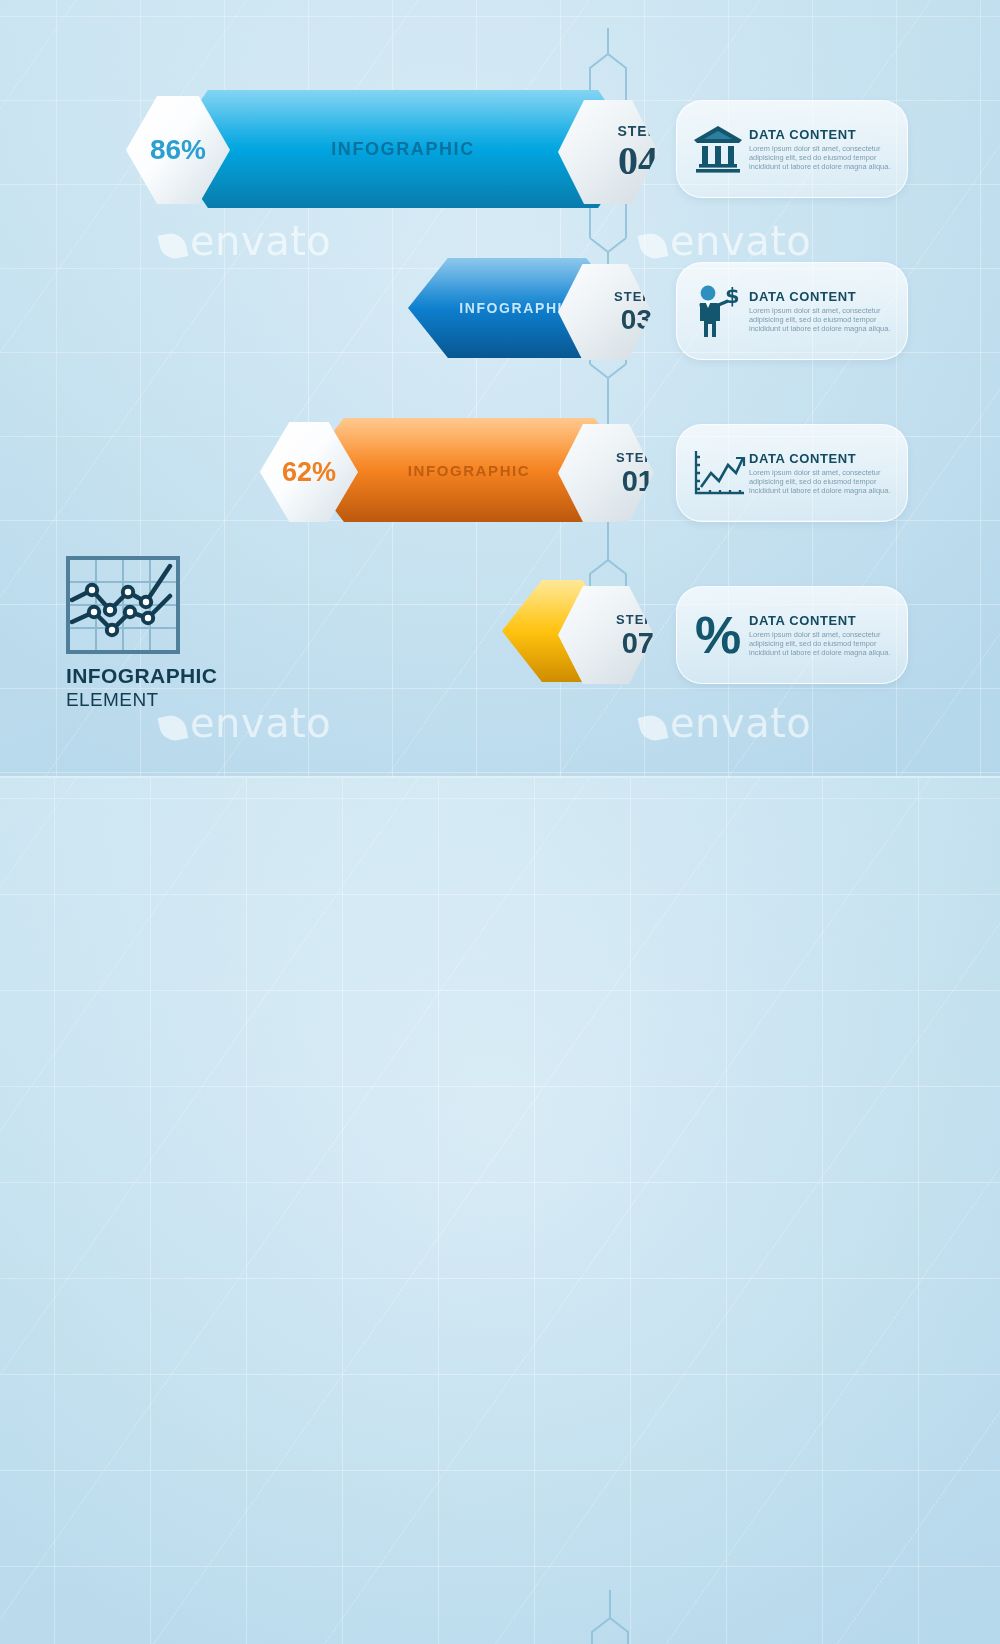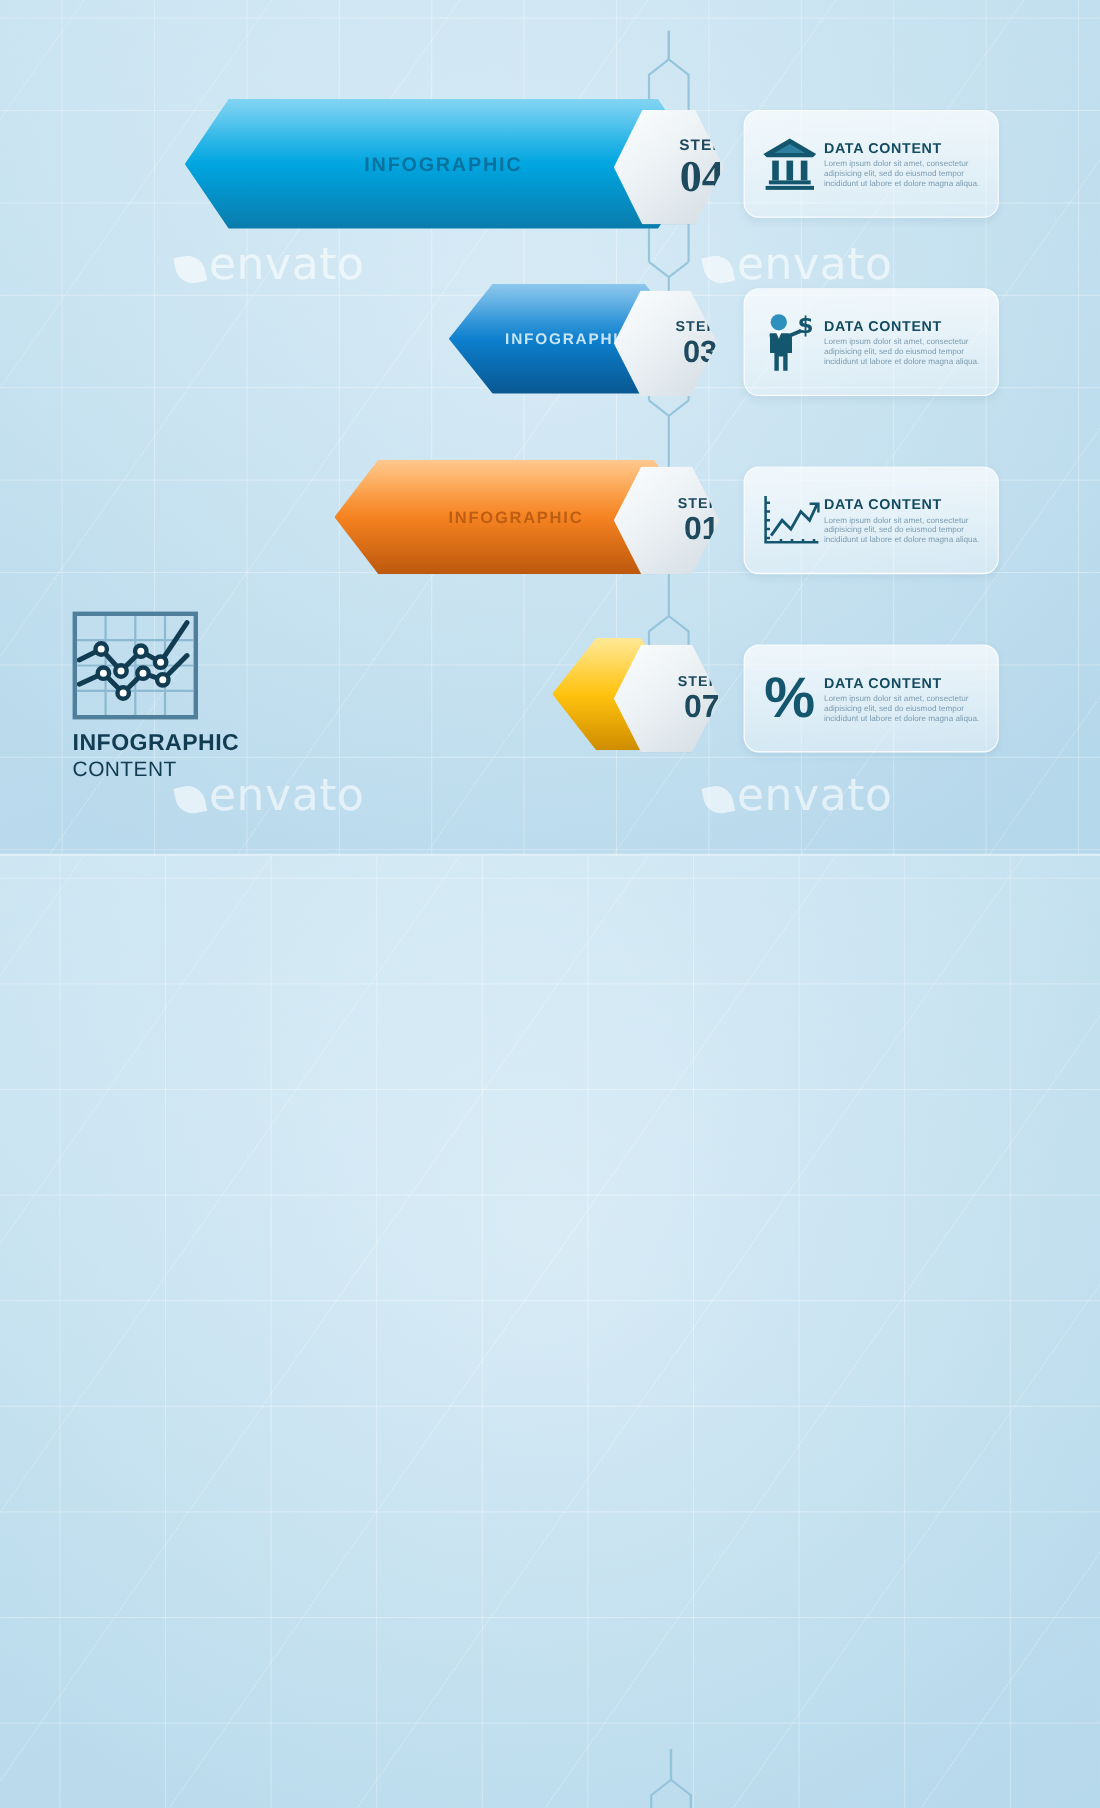--- a/index.html
+++ b/index.html
@@ -69,21 +69,21 @@
     align-items:flex-end; justify-content:center;
     background:linear-gradient(140deg,#fdfefe 0%,#eef3f6 40%,#d4dde3 100%);
     clip-path:polygon(26% 0, 74% 0, 100% 50%, 74% 100%, 26% 100%, 0 50%);
     box-shadow:0 6px 12px rgba(40,90,120,.20); color:#1d4a5e; }
   .stephex .slabel { font-weight:700; letter-spacing:1px; line-height:1; }
   .stephex .snum { font-weight:700; line-height:1; }
 
   
   .infopanel { position:absolute; display:flex; align-items:center;
     background:linear-gradient(to bottom, rgba(255,255,255,.72), rgba(255,255,255,.34));
-    border:1px solid rgba(255,255,255,.85); border-radius:14px;
+    border:1px solid rgba(255,255,255,.85); border-radius:26px;
     box-shadow:0 3px 7px rgba(70,120,150,.10); }
   .infopanel .ico { flex:0 0 auto; display:flex; align-items:center; justify-content:center;
     color:#14566e; }
   .infopanel .txt { flex:1 1 auto; }
   .infopanel .head { color:#134b60; font-weight:700; letter-spacing:.6px; }
   .infopanel .body { color:#7c9cb0; line-height:1.22; }
 
   
   .brand { position:absolute; }
   .brand .logobox { border:solid #4f7f9b; background:transparent; position:relative; }
@@ -122,20 +122,24 @@
   <div class="wm" style="left:160px;top:218px;"><span class="leaf"></span><span>envato</span></div>
   <div class="wm" style="left:640px;top:218px;"><span class="leaf"></span><span>envato</span></div>
   <div class="wm" style="left:160px;top:700px;"><span class="leaf"></span><span>envato</span></div>
   <div class="wm" style="left:640px;top:700px;"><span class="leaf"></span><span>envato</span></div>
 
   <div class="row" style="left:68px;top:90px;width:600px;height:120px;">
     <div class="hexbar" style="left:100px;width:470px;height:118px;background:linear-gradient(to bottom,#29b6ea 0%,#00a5e0 52%,#0a93cc 100%);">
         <div class="glossy"></div>
       </div>
     <div class="barlabel" style="left:100px;width:470px;height:118px;font-size:18px;color:rgba(15,95,135,.75);">INFOGRAPHIC</div>
+    <div class="pcthex" style="left:58px;top:6px;width:104px;height:108px;font-size:28px;color:#2a9fd0;">
+        <div class="pshade"></div>
+        <span>86%</span>
+      </div>
     <div class="stephex" style="left:490px;top:10px;width:100px;height:104px;">
       <div class="slabel" style="font-size:14px;">STEP</div>
       <div class="snum" style="font-size:40px;margin-top:3px;font-family:Liberation Serif, serif;">04</div>
     </div>
   </div>
 
   <div class="row" style="left:320px;top:258px;width:350px;height:104px;">
     <div class="hexbar" style="left:88px;width:218px;height:100px;background:linear-gradient(to bottom,#3a9fdf 0%,#0d7fce 52%,#0a68ad 100%);">
         <div class="glossy"></div>
       </div>
@@ -144,20 +148,24 @@
       <div class="slabel" style="font-size:13px;">STEP</div>
       <div class="snum" style="font-size:28px;margin-top:3px;">03</div>
     </div>
   </div>
 
   <div class="row" style="left:208px;top:418px;width:460px;height:108px;">
     <div class="hexbar" style="left:96px;width:330px;height:104px;background:linear-gradient(to bottom,#ffa13c 0%,#f58220 52%,#e06a10 100%);">
         <div class="glossy"></div>
       </div>
     <div class="barlabel" style="left:96px;width:330px;height:104px;font-size:15px;color:rgba(185,92,18,.95);">INFOGRAPHIC</div>
+    <div class="pcthex" style="left:52px;top:4px;width:98px;height:100px;font-size:27px;color:#ef8022;">
+        <div class="pshade"></div>
+        <span>62%</span>
+      </div>
     <div class="stephex" style="left:350px;top:6px;width:96px;height:98px;">
       <div class="slabel" style="font-size:13px;">STEP</div>
       <div class="snum" style="font-size:29px;margin-top:3px;">01</div>
     </div>
   </div>
 
   <div class="row" style="left:418px;top:580px;width:250px;height:106px;">
     <div class="hexbar" style="left:84px;width:120px;height:102px;background:linear-gradient(to bottom,#ffd74a 0%,#ffc20e 52%,#f5a800 100%);">
         <div class="glossy"></div>
       </div>
@@ -249,21 +257,21 @@
             <circle cx="58" cy="32" r="5.2"></circle>
             <circle cx="76" cy="42" r="5.2"></circle>
           <circle cx="24" cy="52" r="5.2"></circle>
             <circle cx="42" cy="70" r="5.2"></circle>
             <circle cx="60" cy="52" r="5.2"></circle>
             <circle cx="78" cy="58" r="5.2"></circle>
         </g>
       </svg>
     </div>
     <div class="b1" style="font-size:21px;margin-top:10px;">INFOGRAPHIC</div>
-    <div class="b2" style="font-size:19px;margin-top:1px;">CONTENT</div>
+    <div class="b2" style="font-size:19px;margin-top:1px;">ELEMENT</div>
   </div>
 </div>
 
 <div class="panel-sep" style="top:776px;"></div>
 
 <div class="panel bottom">
   <div class="grid b"></div>
   <div class="diag"></div>
   <div class="vig"></div>
 

